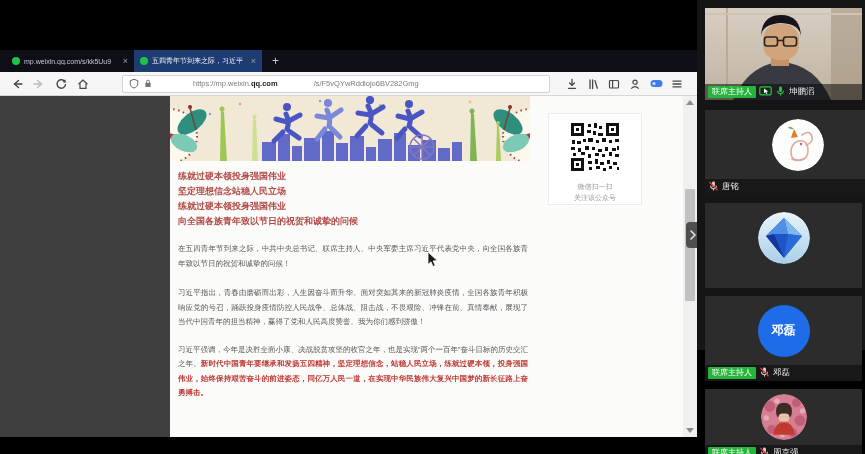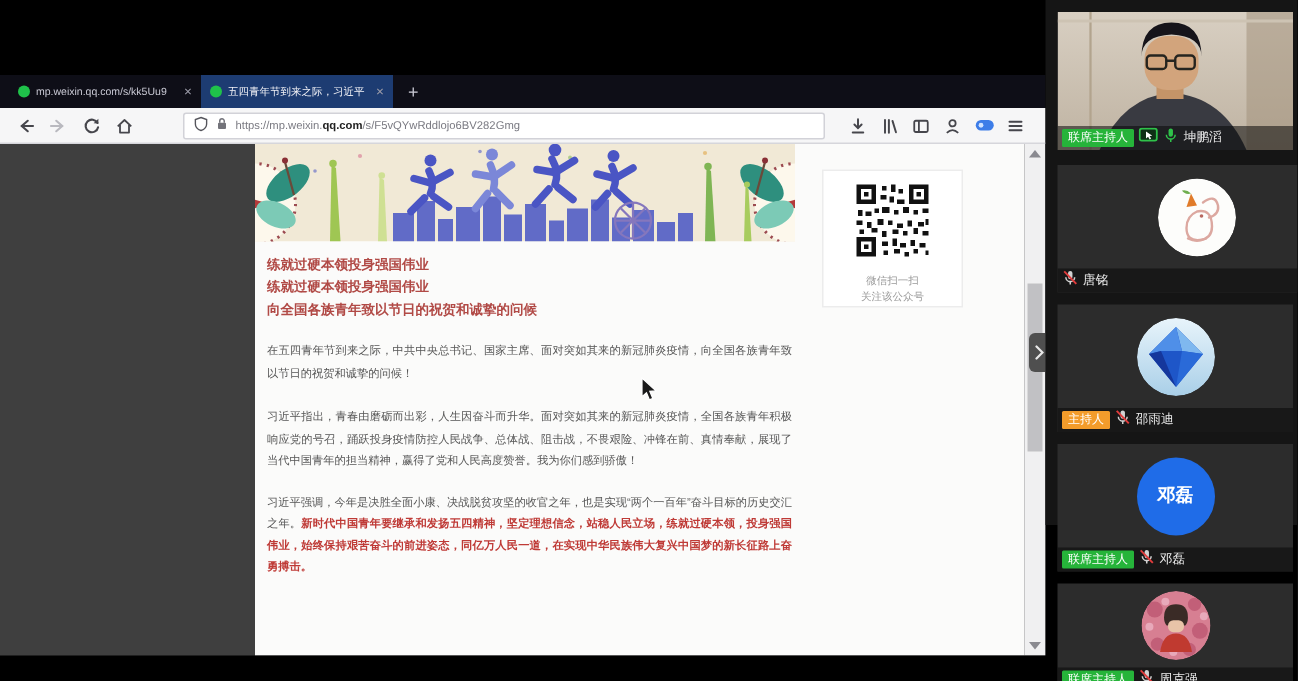--- a/index.html
+++ b/index.html
@@ -15,21 +15,21 @@
   .tlabel{font-size:7px;color:#c9c9d4;white-space:nowrap;overflow:hidden;flex:1;}
   .tab.active .tlabel{color:#f2f2f6;}
   .tclose{font-size:9px;color:#9b9ba8;line-height:9px;flex:0 0 auto;}
   .newtab{font-size:12px;color:#c9c9d4;align-self:center;margin-left:10px;}
 
   .navbar{height:23px;background:#f6f6f7;border-bottom:1px solid #d6d6db;display:flex;align-items:center;padding:0 8px;}
   .nbtn{width:18px;height:18px;display:flex;align-items:center;justify-content:center;margin-right:4px;}
   .urlbar{height:16px;width:414px;background:#fff;border:1px solid #d2d2d8;border-radius:2px;
           display:flex;align-items:center;gap:4px;padding:0 6px;margin-left:26px;}
   .urltxt{font-size:7.5px;white-space:nowrap;overflow:hidden;}
-  .u-dim{color:#7a7a82;} .u-dom{color:#222;font-weight:bold;}
+  .u-dim{color:#7a7a82;margin-left:36px;} .u-dom{color:#222;font-weight:bold;}
   .rightbtns{margin-left:auto;display:flex;align-items:center;}
   .rightbtns .nbtn{margin-right:3px;}
 
   .viewport{flex:1;position:relative;background:#3f3f3f;overflow:hidden;}
   .article{position:absolute;left:170px;top:0;right:14px;bottom:0;background:#fbfbfa;overflow:hidden;}
   .banner{display:block;width:360px;height:65px;}
   .atitle{margin:8px 0 0 8px;width:352px;color:#b14a46;font-weight:bold;font-size:9px;line-height:15px;}
   .apara{margin:12px 0 0 8px;width:350px;font-size:7.5px;line-height:14.5px;color:#565656;text-align:justify;}
   .p-red{color:#bf3a36;font-weight:bold;}
   .qrbox{position:absolute;left:378px;top:17px;width:94px;height:92px;background:#fff;border:1px solid #ececec;
@@ -264,25 +264,26 @@
             <circle cx="239" cy="8" r="4" fill="#4a55c4"></circle>
 
           <g stroke="#8577bd" stroke-width="1.5" fill="none">
             <circle cx="252" cy="51" r="12"></circle>
             <path d="M240,51 H264 M252,39 V63 M244,43 L260,59 M260,43 L244,59"></path>
           </g>
         </svg>
 
         <div class="atitle">
           <div>练就过硬本领投身强国伟业</div>
+          <div>坚定理想信念站稳人民立场</div>
           <div>练就过硬本领投身强国伟业</div>
           <div>向全国各族青年致以节日的祝贺和诚挚的问候</div>
         </div>
 
-        <div class="apara" style="margin-top:13px;">在五四青年节到来之际，中共中央总书记、国家主席、面对突如其来的新冠肺炎疫情，向全国各族青年致以节日的祝贺和诚挚的问候！</div>
+        <div class="apara" style="margin-top:13px;">在五四青年节到来之际，中共中央总书记、联席主持人、中央军委主席习近平代表党中央，向全国各族青年致以节日的祝贺和诚挚的问候！</div>
         <div class="apara" style="margin-top:15px;">习近平指出，青春由磨砺而出彩，人生因奋斗而升华。面对突如其来的新冠肺炎疫情，全国各族青年积极响应党的号召，踊跃投身疫情防控人民战争、总体战、阻击战，不畏艰险、冲锋在前、真情奉献，展现了当代中国青年的担当精神，赢得了党和人民高度赞誉。我为你们感到骄傲！</div>
         <div class="apara" style="margin-top:13px;">
           <span>习近平强调，今年是决胜全面小康、决战脱贫攻坚的收官之年，也是实现“两个一百年”奋斗目标的历史交汇之年。</span><span class="p-red">新时代中国青年要继承和发扬五四精神，坚定理想信念，站稳人民立场，练就过硬本领，投身强国伟业，始终保持艰苦奋斗的前进姿态，同亿万人民一道，在实现中华民族伟大复兴中国梦的新长征路上奋勇搏击。</span>
         </div>
 
         <div class="qrbox">
           <svg width="52" height="52" viewBox="0 0 52 52">
             <rect width="52" height="52" fill="#fff"></rect>
             <g fill="#111">
               <rect x="2" y="2" width="13" height="13"></rect>
@@ -436,32 +437,20 @@
               </linearGradient>
             </defs>
         <circle cx="26" cy="26" r="26" fill="url(#sky)"></circle>
         <polygon points="26,6 44,24 26,46 8,24" fill="#1e56c8"></polygon>
         <polygon points="26,6 44,24 30,22" fill="#7fb8ef"></polygon>
         <polygon points="26,6 30,22 16,22 8,24" fill="#4f8fe8"></polygon>
         <polygon points="8,24 16,22 26,46" fill="#15379c"></polygon>
         <polygon points="30,22 44,24 26,46" fill="#2a6ad8"></polygon>
       </svg>
         </div>
-      <div class="cellbar">
-        <span class="badge orange">主持人</span>
-        <span>
-          <svg width="11" height="12" viewBox="0 0 12 12">
-              <rect x="4.4" y="1.2" width="3.2" height="6" rx="1.6" fill="#d2d2d2"></rect>
-              <path d="M2.8,5.8 a3.2,3.2 0 0 0 6.4,0" stroke="#d2d2d2" stroke-width="1.1" fill="none"></path>
-              <path d="M6,9.2 V11" stroke="#d2d2d2" stroke-width="1.1"></path>
-              <path d="M1.6,1.6 L10.4,10.6" stroke="#e23c3c" stroke-width="1.4"></path>
-            </svg>
-        </span>
-        <span class="pname">邵雨迪</span>
-      </div>
     </div>
 
     <div class="cell" style="top:296px;">
       <div class="avatarwrap">
         <div class="avatar-text">邓磊</div>
       </div>
       <div class="cellbar">
         <span class="badge green">联席主持人</span>
         <span>
           <svg width="11" height="12" viewBox="0 0 12 12">

